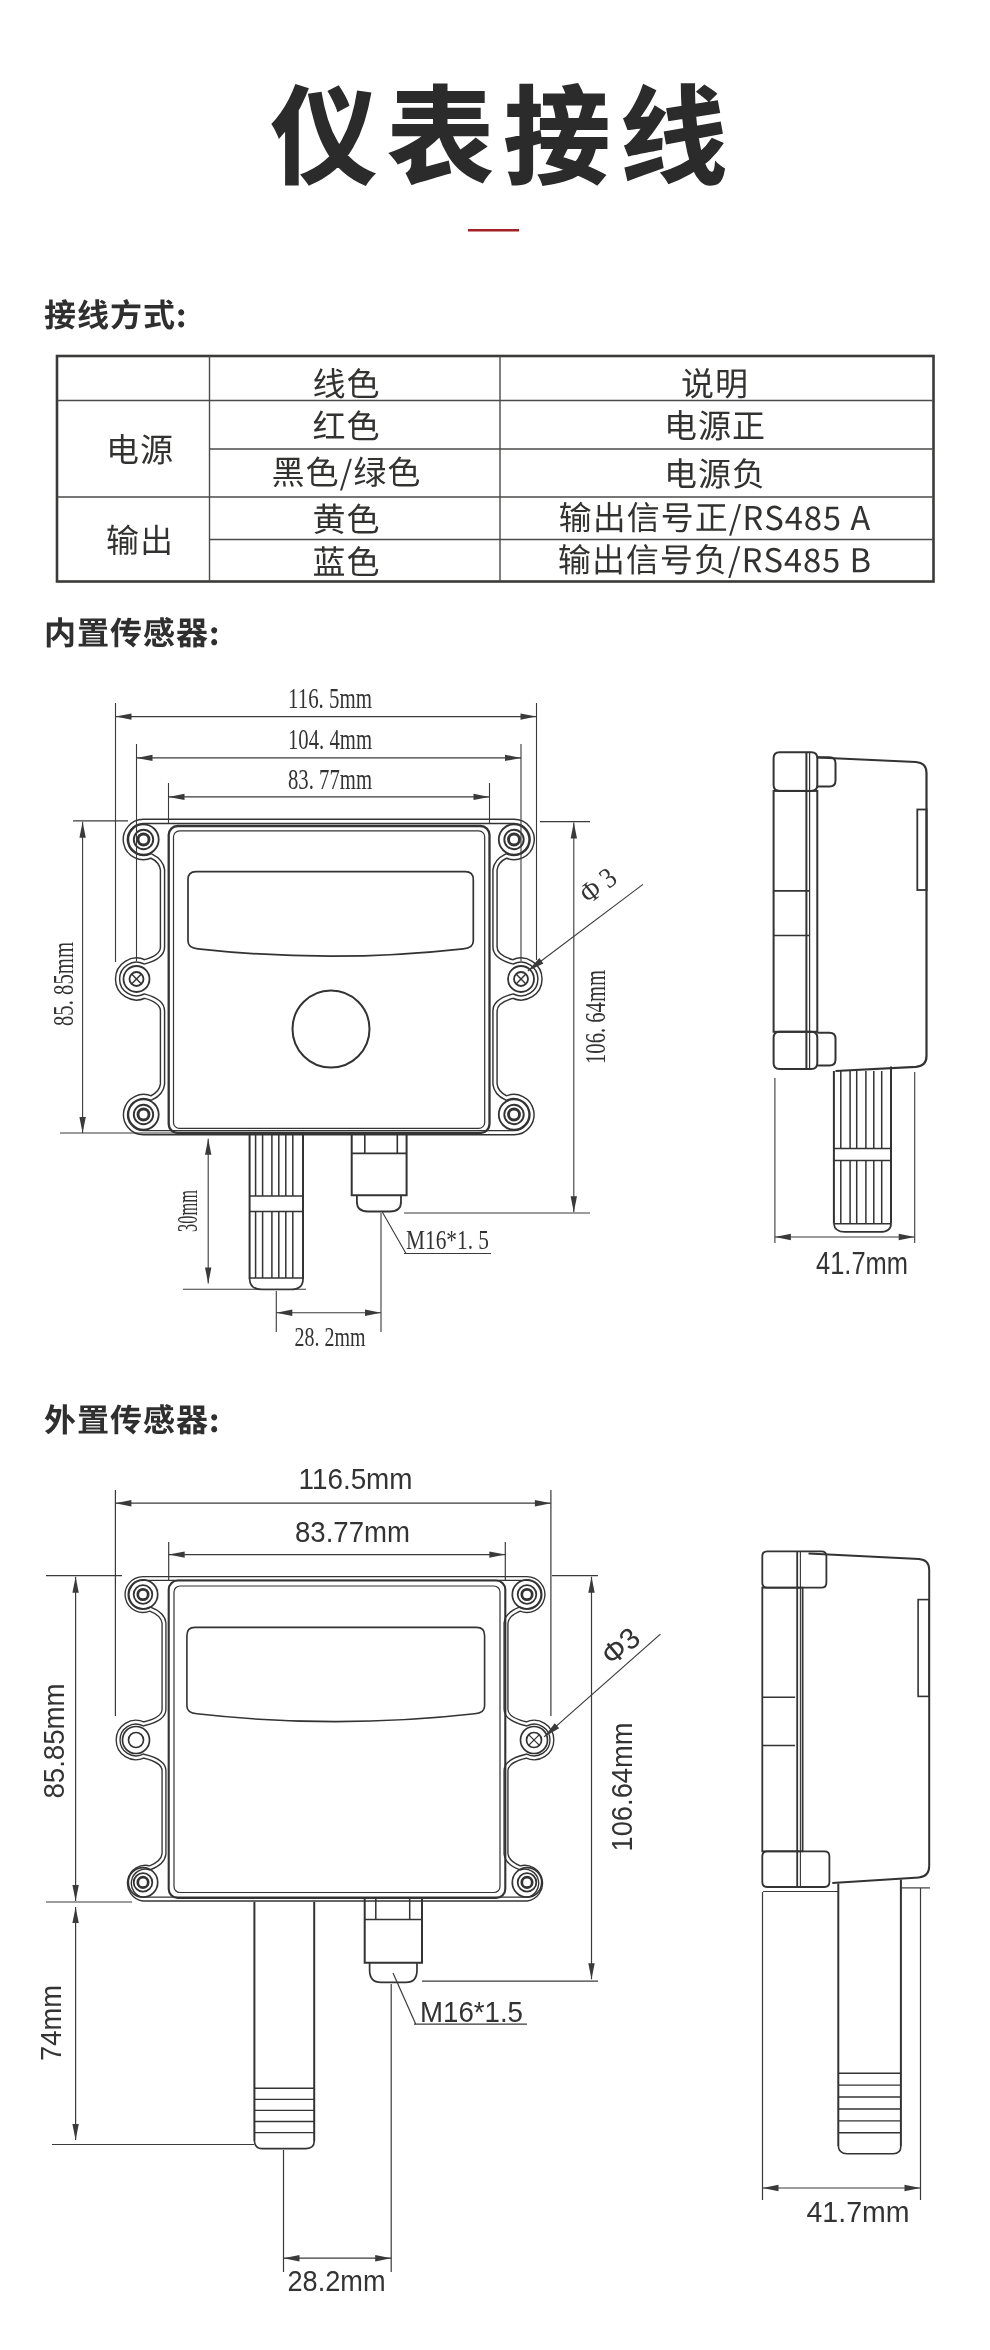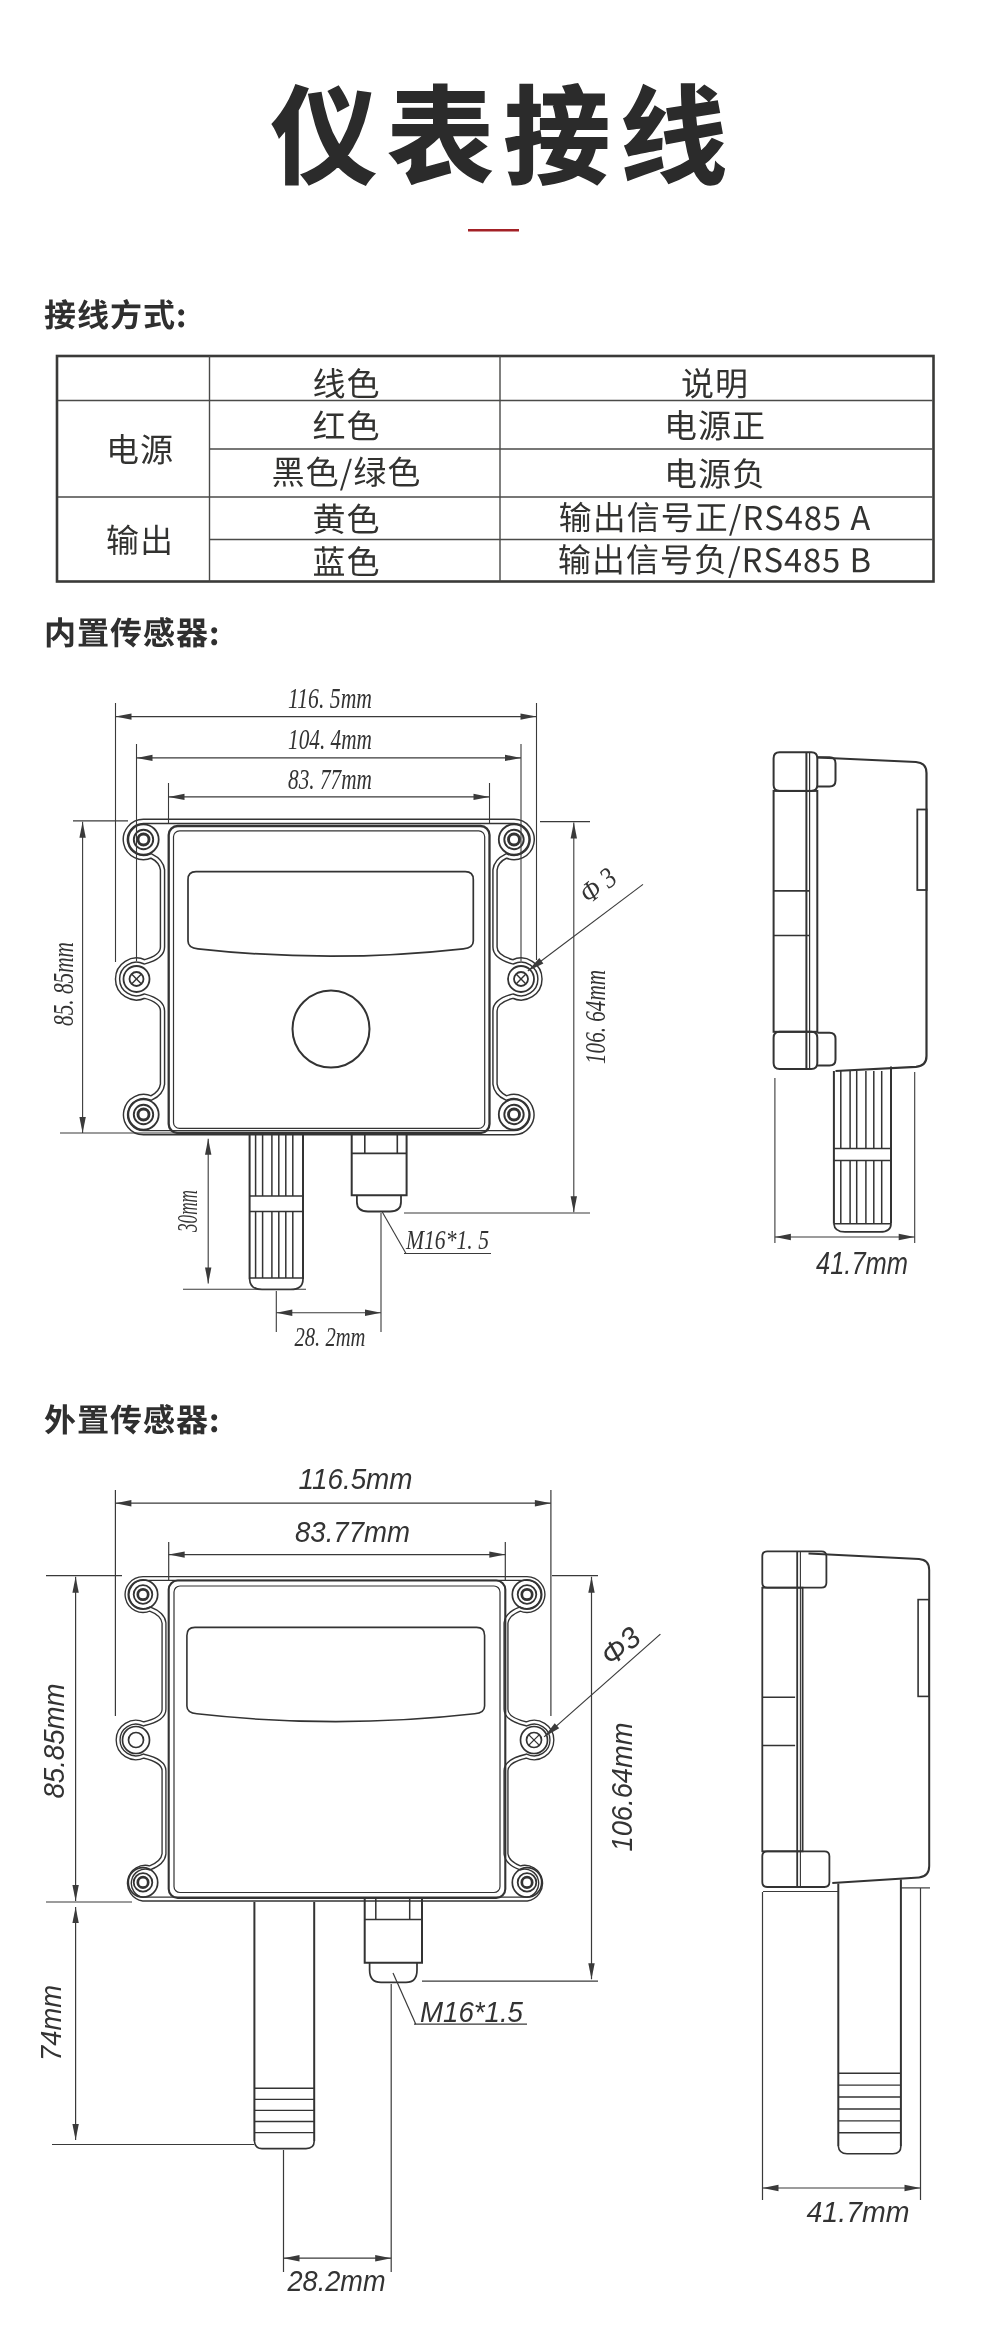--- a/index.html
+++ b/index.html
@@ -1,16 +1,16 @@
 <!DOCTYPE html>
 <html><head><meta charset="utf-8">
 <style>
 html,body{margin:0;padding:0;background:#fff;width:990px;height:2350px;overflow:hidden;
 font-family:"Liberation Sans", sans-serif;}
-#page{position:relative;width:990px;height:2350px;background:#fff;font-style:italic;}
+#page{position:relative;width:990px;height:2350px;background:#fff;}
 svg{display:block}
 </style></head>
 <body>
 <div id="page">
 
 <svg style="position:absolute;left:0;top:0" width="990" height="260" viewBox="0 0 990 260">
       <path transform="translate(270.0 175.7)" fill="#2b2b2b" d="M51.5 -84.0Q53.9 -69.3 57.9 -56.5Q61.9 -43.7 68.3 -33.1Q74.7 -22.6 84.0 -14.7Q93.3 -6.9 106.1 -2.1Q104.4 -0.8 102.5 1.4Q100.6 3.6 98.8 5.9Q97.0 8.3 95.9 10.3Q82.2 4.5 72.4 -4.3Q62.7 -13.1 56.0 -24.8Q49.4 -36.5 45.1 -50.8Q40.7 -65.2 37.9 -82.0ZM68.7 -90.4Q70.8 -87.3 73.0 -83.6Q75.2 -79.9 76.9 -76.4Q78.6 -72.8 79.5 -70.0L67.4 -63.5Q66.7 -66.4 65.1 -70.0Q63.5 -73.6 61.5 -77.5Q59.5 -81.4 57.4 -84.6ZM101.4 -83.1Q98.7 -67.6 94.4 -53.6Q90.0 -39.6 82.9 -27.6Q75.9 -15.5 65.1 -5.9Q54.3 3.6 38.7 10.1Q37.8 8.5 36.2 6.4Q34.7 4.4 33.0 2.4Q31.4 0.3 30.0 -1.1Q44.7 -6.6 54.7 -15.2Q64.8 -23.7 71.2 -34.7Q77.6 -45.7 81.3 -58.6Q85.0 -71.4 87.1 -85.3ZM38.9 -87.4Q35.4 -78.2 30.7 -68.9Q25.9 -59.6 20.4 -51.3Q14.8 -43.1 8.9 -36.8Q8.3 -38.6 6.9 -41.4Q5.6 -44.3 4.1 -47.1Q2.5 -50.0 1.3 -51.7Q6.1 -56.6 10.6 -63.0Q15.1 -69.4 18.9 -76.8Q22.7 -84.1 25.4 -91.6ZM15.1 9.8V-61.2L28.7 -74.8L28.7 -74.7V9.8Z M214.7 -84.7V-72.7H127.0V-84.7ZM210.7 -67.9V-56.6H132.4V-67.9ZM218.5 -51.6V-39.5H122.3V-51.6ZM177.5 -92.1V-42.0H163.0V-92.1ZM173.7 -42.9Q169.5 -37.8 164.2 -33.1Q159.0 -28.5 153.0 -24.4Q147.0 -20.3 140.5 -17.0Q134.1 -13.7 127.6 -11.2Q126.7 -12.9 125.0 -15.1Q123.4 -17.2 121.6 -19.3Q119.8 -21.4 118.3 -22.8Q124.5 -24.7 130.7 -27.4Q136.9 -30.2 142.6 -33.6Q148.4 -37.0 153.1 -40.8Q157.9 -44.6 161.2 -48.5ZM181.1 -44.1Q184.3 -34.6 189.9 -26.9Q195.4 -19.1 203.5 -13.5Q211.6 -7.8 222.3 -4.9Q220.8 -3.4 219.0 -1.2Q217.2 1.0 215.6 3.4Q214.1 5.7 213.0 7.7Q201.3 3.7 192.7 -3.1Q184.1 -9.9 178.2 -19.5Q172.3 -29.0 168.2 -41.0ZM217.7 -29.2Q211.5 -24.9 204.9 -20.8Q198.2 -16.8 192.7 -14.2L183.6 -21.7Q187.2 -23.8 191.2 -26.6Q195.3 -29.4 199.0 -32.4Q202.8 -35.4 205.7 -38.1ZM139.9 -1.9 145.6 -6.3 178.8 -15.2 181.2 -2.4Q169.5 1.0 162.3 3.1Q155.0 5.2 150.9 6.4Q146.8 7.6 144.7 8.2Q142.6 8.9 141.4 9.3ZM141.4 9.3 135.5 -2.7Q137.5 -3.8 139.4 -6.0Q141.3 -8.2 141.3 -11.8V-29.7H156.2V-1.8Z M291.9 -89.9Q291.9 -89.9 293.5 -90.2Q295.1 -90.5 297.5 -90.9Q300.0 -91.3 302.4 -91.7Q304.8 -92.1 306.5 -92.4Q308.1 -92.7 308.1 -92.7Q310.0 -89.6 311.7 -85.9Q313.3 -82.2 314.3 -79.3Q314.3 -79.3 312.6 -79.0Q310.9 -78.7 308.4 -78.1Q305.9 -77.6 303.5 -77.0Q301.0 -76.5 299.2 -76.1Q297.5 -75.8 297.5 -75.8Q296.9 -78.6 295.2 -82.7Q293.6 -86.7 291.9 -89.9ZM273.0 -82.1Q273.0 -82.1 276.3 -82.1Q279.7 -82.1 285.2 -82.1Q290.7 -82.1 297.3 -82.1Q303.9 -82.1 310.5 -82.1Q317.2 -82.1 322.6 -82.1Q328.1 -82.1 331.5 -82.1Q334.9 -82.1 334.9 -82.1Q334.9 -82.1 334.9 -80.3Q334.9 -78.4 334.9 -76.1Q334.9 -73.8 334.9 -71.9Q334.9 -70.1 334.9 -70.1Q334.9 -70.1 331.5 -70.1Q328.1 -70.1 322.7 -70.1Q317.2 -70.1 310.6 -70.1Q304.0 -70.1 297.3 -70.1Q290.7 -70.1 285.2 -70.1Q279.7 -70.1 276.3 -70.1Q273.0 -70.1 273.0 -70.1Q273.0 -70.1 273.0 -71.9Q273.0 -73.8 273.0 -76.1Q273.0 -78.4 273.0 -80.3Q273.0 -82.1 273.0 -82.1ZM269.9 -57.7Q269.9 -57.7 273.5 -57.7Q277.2 -57.7 283.2 -57.7Q289.2 -57.7 296.4 -57.7Q303.7 -57.7 310.9 -57.7Q318.1 -57.7 324.1 -57.7Q330.1 -57.7 333.8 -57.7Q337.5 -57.7 337.5 -57.7Q337.5 -57.7 337.5 -55.9Q337.5 -54.1 337.5 -51.7Q337.5 -49.2 337.5 -47.4Q337.5 -45.6 337.5 -45.6Q337.5 -45.6 333.8 -45.6Q330.1 -45.6 324.1 -45.6Q318.1 -45.6 310.9 -45.6Q303.7 -45.6 296.4 -45.6Q289.2 -45.6 283.2 -45.6Q277.2 -45.6 273.5 -45.6Q269.9 -45.6 269.9 -45.6Q269.9 -45.6 269.9 -47.4Q269.9 -49.2 269.9 -51.7Q269.9 -54.1 269.9 -55.9Q269.9 -57.7 269.9 -57.7ZM282.7 -69.9Q282.7 -69.9 284.5 -70.3Q286.3 -70.6 288.8 -71.1Q291.3 -71.6 293.1 -72.0Q294.9 -72.3 294.9 -72.3Q295.8 -70.0 296.6 -67.3Q297.4 -64.7 298.0 -62.2Q298.5 -59.7 298.6 -57.7Q298.6 -57.7 296.7 -57.3Q294.7 -56.9 292.2 -56.2Q289.6 -55.6 287.7 -55.2Q285.7 -54.8 285.7 -54.8Q285.7 -56.9 285.2 -59.5Q284.8 -62.1 284.2 -64.8Q283.5 -67.5 282.7 -69.9ZM312.6 -72.2Q312.6 -72.2 314.0 -72.0Q315.4 -71.9 317.5 -71.7Q319.5 -71.6 321.6 -71.3Q323.6 -71.1 325.0 -71.0Q326.4 -70.8 326.4 -70.8Q324.8 -66.3 323.3 -62.2Q321.8 -58.1 320.5 -55.2Q320.5 -55.2 318.7 -55.4Q316.8 -55.7 314.4 -55.9Q312.0 -56.2 310.2 -56.5Q308.3 -56.7 308.3 -56.7Q309.1 -58.9 310.0 -61.7Q310.8 -64.4 311.5 -67.1Q312.2 -69.9 312.6 -72.2ZM270.8 -38.7Q270.8 -38.7 274.4 -38.7Q278.1 -38.7 284.0 -38.7Q289.9 -38.7 297.0 -38.7Q304.1 -38.7 311.2 -38.7Q318.3 -38.7 324.2 -38.7Q330.1 -38.7 333.8 -38.7Q337.4 -38.7 337.4 -38.7Q337.4 -38.7 337.4 -36.9Q337.4 -35.1 337.4 -32.7Q337.4 -30.4 337.4 -28.6Q337.4 -26.8 337.4 -26.8Q337.4 -26.8 333.7 -26.8Q330.1 -26.8 324.2 -26.8Q318.3 -26.8 311.1 -26.8Q304.0 -26.8 296.9 -26.8Q289.8 -26.8 283.9 -26.8Q278.0 -26.8 274.4 -26.8Q270.8 -26.8 270.8 -26.8Q270.8 -26.8 270.8 -28.6Q270.8 -30.4 270.8 -32.7Q270.8 -35.1 270.8 -36.9Q270.8 -38.7 270.8 -38.7ZM292.5 -48.4Q292.5 -48.4 293.9 -48.2Q295.4 -48.0 297.5 -47.6Q299.7 -47.2 301.8 -46.7Q303.9 -46.3 305.4 -46.0Q306.8 -45.8 306.8 -45.8Q303.9 -39.4 300.6 -32.6Q297.3 -25.8 294.0 -19.5Q290.8 -13.2 287.9 -8.2Q287.9 -8.2 286.0 -8.8Q284.1 -9.3 281.7 -10.0Q279.3 -10.8 277.4 -11.3Q275.5 -11.8 275.5 -11.8Q278.2 -16.6 281.3 -22.9Q284.3 -29.1 287.3 -35.8Q290.2 -42.5 292.5 -48.4ZM275.5 -11.8Q275.5 -11.8 276.8 -13.2Q278.1 -14.6 279.7 -16.5Q281.3 -18.4 282.6 -19.8Q283.9 -21.1 283.9 -21.1Q290.3 -19.5 297.6 -17.1Q304.9 -14.7 312.1 -12.0Q319.4 -9.2 325.7 -6.3Q332.0 -3.4 336.5 -0.7Q336.5 -0.7 335.5 0.4Q334.6 1.5 333.3 3.1Q332.0 4.7 330.6 6.2Q329.2 7.8 328.3 8.9Q327.3 10.0 327.3 10.0Q323.2 7.3 317.2 4.3Q311.2 1.3 304.0 -1.7Q296.9 -4.7 289.6 -7.3Q282.2 -9.9 275.5 -11.8ZM312.6 -29.8Q312.6 -29.8 314.0 -29.7Q315.4 -29.6 317.5 -29.4Q319.5 -29.1 321.6 -28.9Q323.6 -28.7 325.0 -28.6Q326.3 -28.5 326.3 -28.5Q324.1 -18.8 320.2 -12.1Q316.3 -5.5 309.9 -1.1Q303.6 3.3 294.4 5.9Q285.2 8.6 272.4 10.3Q271.7 7.4 270.2 4.0Q268.7 0.7 267.2 -1.3Q278.1 -2.1 286.0 -3.9Q293.9 -5.6 299.2 -8.9Q304.5 -12.1 307.7 -17.2Q311.0 -22.3 312.6 -29.8ZM235.0 -37.4Q241.9 -38.7 251.4 -41.0Q261.0 -43.2 270.6 -45.6Q270.6 -45.6 270.8 -43.6Q271.1 -41.7 271.4 -39.2Q271.8 -36.7 272.0 -34.8Q272.3 -32.8 272.3 -32.8Q263.5 -30.4 254.5 -27.9Q245.5 -25.5 237.9 -23.5Q237.9 -23.5 237.6 -24.9Q237.3 -26.3 236.9 -28.4Q236.5 -30.5 236.1 -32.6Q235.6 -34.7 235.3 -36.0Q235.0 -37.4 235.0 -37.4ZM237.3 -71.9Q237.3 -71.9 239.7 -71.9Q242.1 -71.9 246.0 -71.9Q249.8 -71.9 254.1 -71.9Q258.3 -71.9 262.1 -71.9Q266.0 -71.9 268.4 -71.9Q270.8 -71.9 270.8 -71.9Q270.8 -71.9 270.8 -70.0Q270.8 -68.0 270.8 -65.4Q270.8 -62.7 270.8 -60.8Q270.8 -58.8 270.8 -58.8Q270.8 -58.8 268.4 -58.8Q266.0 -58.8 262.2 -58.8Q258.3 -58.8 254.0 -58.8Q249.8 -58.8 246.0 -58.8Q242.2 -58.8 239.7 -58.8Q237.3 -58.8 237.3 -58.8Q237.3 -58.8 237.3 -60.8Q237.3 -62.7 237.3 -65.4Q237.3 -68.0 237.3 -70.0Q237.3 -71.9 237.3 -71.9ZM249.4 -91.9Q249.4 -91.9 250.8 -91.9Q252.2 -91.9 254.3 -91.9Q256.3 -91.9 258.4 -91.9Q260.4 -91.9 261.8 -91.9Q263.1 -91.9 263.1 -91.9Q263.1 -91.9 263.1 -88.3Q263.1 -84.7 263.1 -78.5Q263.1 -72.4 263.1 -64.8Q263.1 -57.1 263.1 -48.9Q263.1 -40.7 263.1 -33.1Q263.1 -25.4 263.1 -19.3Q263.1 -13.2 263.1 -9.5Q263.1 -5.9 263.1 -5.9Q263.1 -0.8 262.1 2.3Q261.2 5.3 258.3 7.1Q255.4 8.8 251.4 9.3Q247.3 9.9 241.7 9.9Q241.4 7.0 240.2 2.9Q239.1 -1.1 237.7 -4.1Q240.7 -4.0 243.6 -4.0Q246.4 -3.9 247.5 -3.9Q248.6 -3.9 249.0 -4.4Q249.4 -4.9 249.4 -6.0Q249.4 -6.0 249.4 -9.6Q249.4 -13.2 249.4 -19.3Q249.4 -25.5 249.4 -33.2Q249.4 -40.8 249.4 -49.0Q249.4 -57.1 249.4 -64.8Q249.4 -72.4 249.4 -78.6Q249.4 -84.7 249.4 -88.3Q249.4 -91.9 249.4 -91.9Z M358.3 -19.2 353.9 -30.3Q356.2 -30.8 358.2 -32.5Q360.2 -34.2 362.7 -37.2Q364.2 -38.7 366.8 -42.0Q369.3 -45.3 372.5 -49.8Q375.6 -54.3 378.8 -59.6Q382.0 -64.9 384.7 -70.4L396.2 -63.1Q390.2 -52.7 382.5 -42.5Q374.8 -32.4 367.1 -24.7V-24.4Q367.1 -24.4 365.7 -23.7Q364.4 -23.1 362.7 -22.2Q361.0 -21.3 359.6 -20.5Q358.3 -19.6 358.3 -19.2ZM357.4 -29.0 363.3 -33.1 392.6 -37.9 392.1 -25.9Q382.3 -24.1 376.2 -22.9Q370.0 -21.7 366.5 -21.0Q363.0 -20.3 361.2 -19.9Q359.4 -19.5 358.3 -19.2ZM357.5 -45.6 353.0 -57.4Q354.8 -57.9 356.3 -59.5Q357.8 -61.1 359.6 -63.7Q360.4 -64.9 362.1 -67.7Q363.8 -70.5 365.8 -74.4Q367.8 -78.3 369.7 -82.8Q371.6 -87.3 373.1 -91.9L386.4 -85.5Q383.8 -79.5 380.3 -73.4Q376.7 -67.2 372.8 -61.6Q368.9 -55.9 365.0 -51.4V-51.0Q365.0 -51.0 363.9 -50.4Q362.8 -49.7 361.3 -48.8Q359.8 -47.8 358.6 -46.9Q357.5 -46.1 357.5 -45.6ZM357.2 -54.3 362.9 -58.1 382.3 -59.4 380.8 -48.0Q374.4 -47.4 370.3 -47.0Q366.1 -46.6 363.6 -46.3Q361.1 -46.0 359.7 -45.8Q358.4 -45.7 357.5 -45.6ZM354.4 -8.1Q359.1 -9.4 365.1 -11.2Q371.2 -13.1 377.9 -15.2Q384.7 -17.3 391.5 -19.5L393.7 -7.8Q384.4 -4.3 374.9 -0.9Q365.4 2.6 357.4 5.5ZM447.8 -75.4 450.2 -62.8 398.4 -54.5 396.1 -67.4ZM450.7 -54.3 452.9 -41.9 396.0 -31.3 393.7 -44.1ZM425.1 -92.5Q424.9 -82.2 425.4 -71.6Q425.8 -61.1 427.0 -51.1Q428.1 -41.2 429.7 -32.7Q431.3 -24.1 433.3 -17.6Q435.2 -11.2 437.4 -7.5Q439.6 -3.9 441.8 -3.9Q442.7 -3.9 443.4 -5.0Q444.0 -6.0 444.4 -8.5Q444.8 -11.0 445.1 -15.2Q447.1 -12.7 449.9 -10.6Q452.7 -8.4 455.1 -7.3Q454.0 -0.4 452.2 3.3Q450.4 7.1 447.6 8.6Q444.7 10.0 440.2 10.0Q434.6 10.0 430.3 5.8Q426.0 1.5 422.8 -6.0Q419.5 -13.5 417.2 -23.4Q415.0 -33.3 413.6 -44.8Q412.1 -56.3 411.5 -68.5Q410.8 -80.7 410.8 -92.5ZM434.3 -91.3Q437.4 -89.3 441.2 -86.6Q445.1 -83.9 447.4 -81.9L438.7 -73.5Q436.6 -75.7 432.8 -78.7Q429.0 -81.6 425.9 -83.9ZM453.9 -32.6Q447.7 -22.8 439.1 -15.0Q430.5 -7.2 420.1 -1.4Q409.8 4.5 398.4 8.6Q397.1 5.8 394.7 2.5Q392.2 -0.8 389.8 -3.3Q400.5 -6.4 410.5 -11.3Q420.4 -16.2 428.5 -22.9Q436.6 -29.6 441.8 -38.0Z"></path>
       <rect x="468" y="229" width="51" height="2.5" fill="#a32126"></rect>
     </svg>
 <svg style="position:absolute;left:0;top:250px" width="990" height="2100" viewBox="0 250 990 2100">

